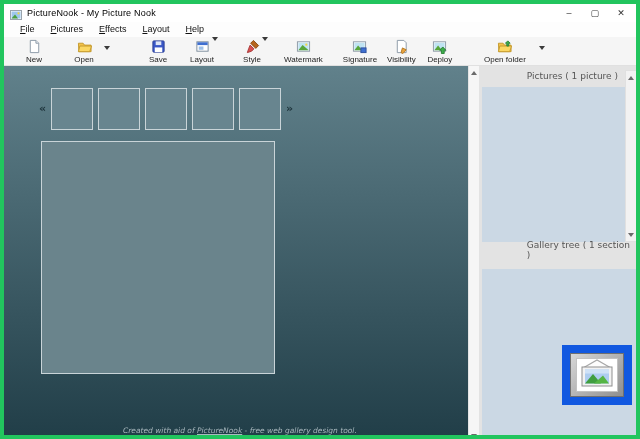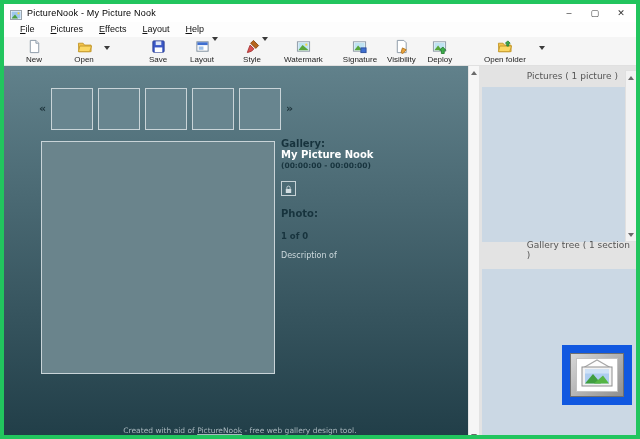--- a/index.html
+++ b/index.html
@@ -53,21 +53,21 @@
   .t-dark  { color:#17333d; font-weight:bold; }
   .g-label { font-size:10px; }
   .g-name  { font-size:10px; font-weight:bold; color:#ffffff; }
   .g-time  { font-size:7.5px; margin-top:1px; }
   .lock-btn { margin-top:11px; width:15px; height:15px; border:1px solid #c6d2d6;
               display:flex; align-items:center; justify-content:center; background:transparent; }
   .p-label { font-size:10px; margin-top:12px; }
   .p-count { font-size:8.5px; margin-top:12px; }
   .p-desc  { font-size:8px; color:#cdd9dd; margin-top:10px; }
   .main-footer { position:absolute; left:8px; right:0; top:360px; text-align:center;
-                 font-size:7.5px; color:#a9b8be; }
+                 font-size:7.5px; color:#a9b8be;font-style:italic; }
   .main-footer .link { text-decoration:underline; }
 
   
   .vscroll { position:relative; width:11px; background:#f6f6f6; border-left:1px solid #e4e4e4; }
   .vs-arrow { position:absolute; left:0; width:100%; height:14px; display:flex;
               align-items:center; justify-content:center; background:#f6f6f6; }
   .vs-arrow.top { top:0; } .vs-arrow.bottom { bottom:0; }
 
   
   .sidebar { position:relative; width:159px; height:377px; background:#e3e3e3;
@@ -247,36 +247,20 @@
       <span class="strip-arrow" style="left:35px; top:36px;">«</span>
       <div class="thumb" style="left:47px;"></div>
       <div class="thumb" style="left:94px;"></div>
       <div class="thumb" style="left:141px;"></div>
       <div class="thumb" style="left:188px;"></div>
       <div class="thumb" style="left:235px;"></div>
       <span class="strip-arrow" style="left:282px; top:36px;">»</span>
 
       <div class="preview-box"></div>
 
-      <div class="info">
-        <div class="t-dark g-label">Gallery:</div>
-        <div class="g-name">My Picture Nook</div>
-        <div class="t-dark g-time">(00:00:00 - 00:00:00)</div>
-        <div class="lock-btn">
-          <span>
-            <svg viewBox="0 0 10 10" width="9" height="9">
-                <rect x="2" y="4.5" width="6" height="4.5" rx="0.5" fill="#d3dee2"></rect>
-                <path d="M3.2 4.5V3a1.8 1.8 0 013.6 0v1.5" fill="none" stroke="#d3dee2" stroke-width="1"></path>
-              </svg>
-          </span>
-        </div>
-        <div class="t-dark p-label">Photo:</div>
-        <div class="t-dark p-count">1 of 0</div>
-        <div class="p-desc">Description of</div>
-      </div>
 
       <div class="main-footer">
         <span>Created with aid of </span><span class="link">PictureNook</span><span> - free web gallery design tool.</span>
       </div>
     </div>
 
     <div class="vscroll">
       <div class="vs-arrow top">
           <span class="tri-up"></span>
         </div>

